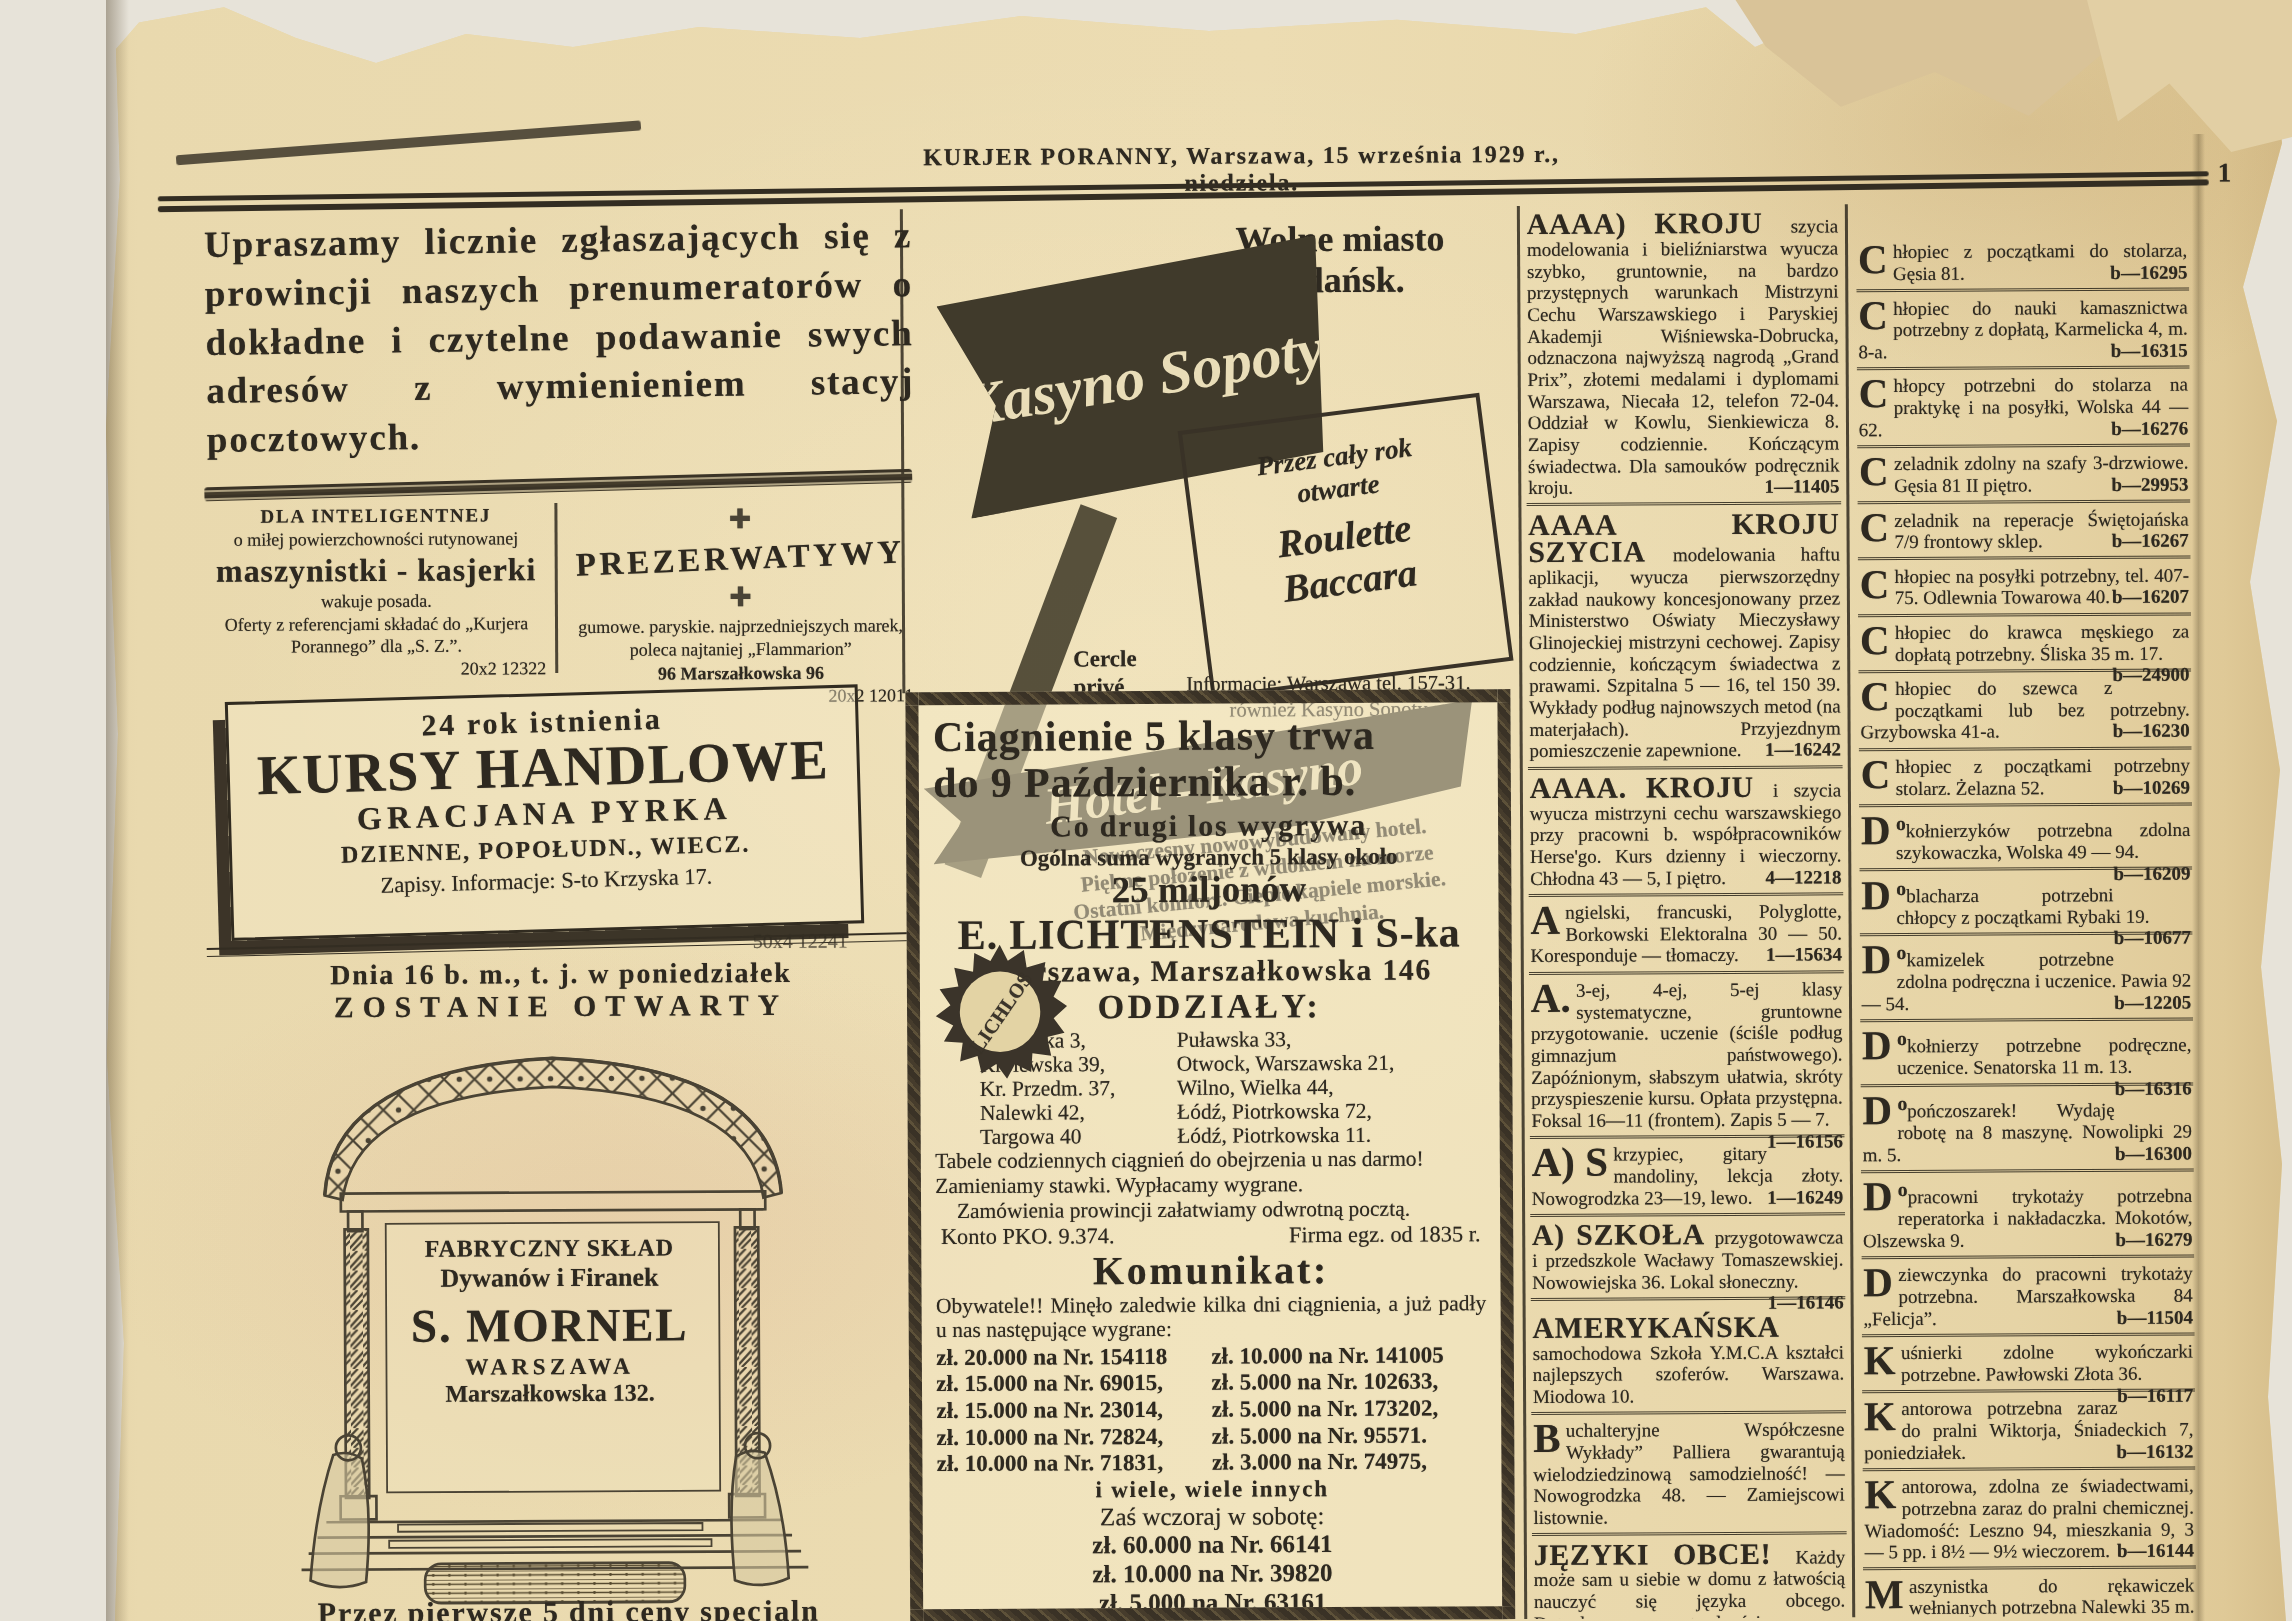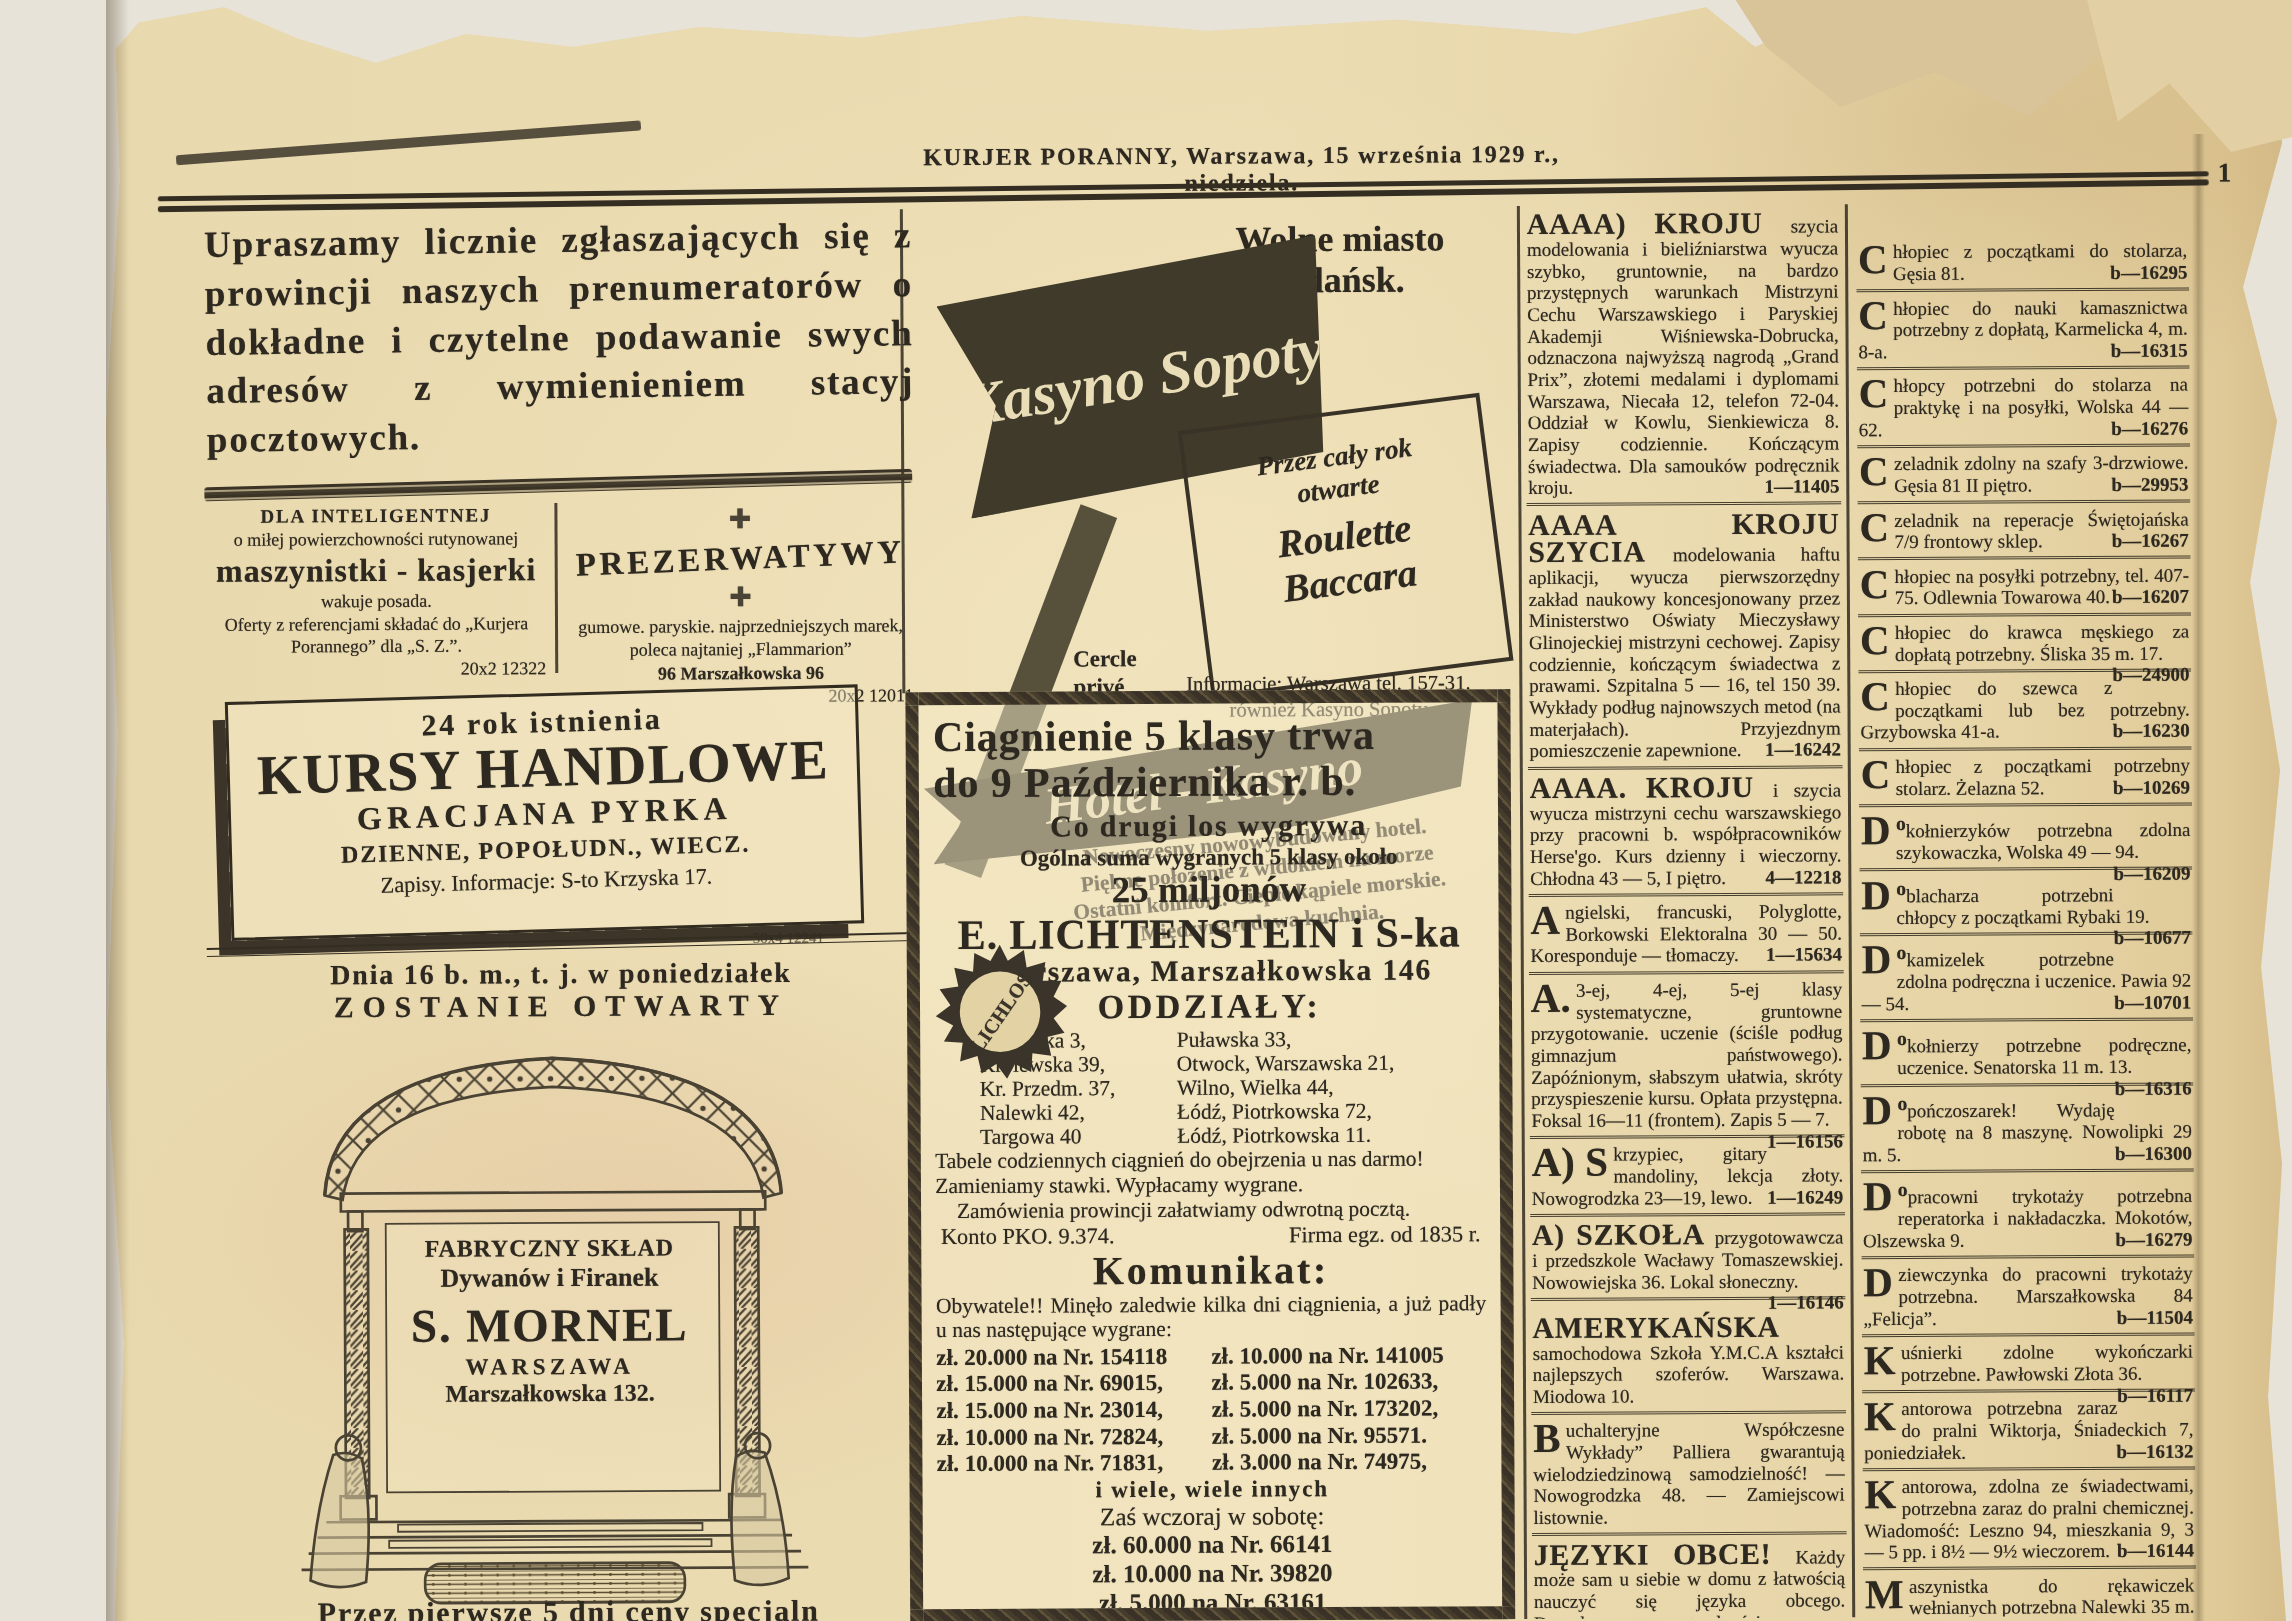--- a/index.html
+++ b/index.html
@@ -53,21 +53,21 @@
   #prezad .big{font-size:33px;font-weight:bold;letter-spacing:3.6px;transform:rotate(-2deg);display:inline-block;}
   .cross{font-size:27px;vertical-align:middle;opacity:.85;}
   #kursybox{position:absolute;left:228px;top:690px;width:627px;height:224px;border:3.6px solid #312b20;
     background:rgba(243,233,200,.45);box-shadow:-14.3px 16px 0 -1.8px rgba(44,38,28,.92);
     text-align:center;transform:rotate(-1.3deg);padding-top:9px;}
   #kursybox .l1{font-size:30px;font-weight:bold;letter-spacing:2.7px;}
   #kursybox .l2{font-size:56px;font-weight:bold;letter-spacing:1.8px;line-height:1.0;}
   #kursybox .l3{font-size:32px;font-weight:bold;letter-spacing:5.4px;}
   #kursybox .l4{font-size:24px;font-weight:bold;letter-spacing:1.8px;margin-top:3.6px;}
   #kursybox .l5{font-size:22.4px;margin-top:5.4px;}
-  #kursynote{position:absolute;left:752px;top:928px;font-size:15px;opacity:.7;}
+  #kursynote{position:absolute;left:752px;top:928px;font-size:20px;opacity:.7;}
   #openrule{position:absolute;left:206px;top:937px;width:708px;height:6.3px;transform:rotate(-1deg);
     border-top:2.7px solid #332d22;border-bottom:1.8px solid #332d22;}
   #opening{position:absolute;left:215px;top:955px;width:690px;text-align:center;}
   #opening .o1{font-size:28px;font-weight:bold;letter-spacing:1.8px;}
   #opening .o2{font-size:29.6px;font-weight:bold;letter-spacing:9px;}
   
   #mornel{position:absolute;left:260px;top:1030px;width:582px;height:573px;}
   #mornel svg{position:absolute;inset:0;}
   #mornel-text{position:absolute;left:139px;top:202px;width:296px;text-align:center;line-height:1.15;}
   #mornel-text .m1{font-size:24px;font-weight:bold;letter-spacing:0.9px;}
@@ -359,21 +359,21 @@
         <div class="centry"><span class="ccap">C</span><span>hłopiec do nauki kamasznictwa potrzebny z dopłatą, Karmelicka 4, m. 8-a.</span><span class="cref">b—16315</span></div>
         <div class="centry"><span class="ccap">C</span><span>hłopcy potrzebni do stolarza na praktykę i na posyłki, Wolska 44 — 62.</span><span class="cref">b—16276</span></div>
         <div class="centry"><span class="ccap">C</span><span>zeladnik zdolny na szafy 3-drzwiowe. Gęsia 81 II piętro.</span><span class="cref">b—29953</span></div>
         <div class="centry"><span class="ccap">C</span><span>zeladnik na reperacje Świętojańska 7/9 frontowy sklep.</span><span class="cref">b—16267</span></div>
         <div class="centry"><span class="ccap">C</span><span>hłopiec na posyłki potrzebny, tel. 407-75. Odlewnia Towarowa 40.</span><span class="cref">b—16207</span></div>
         <div class="centry"><span class="ccap">C</span><span>hłopiec do krawca męskiego za dopłatą potrzebny. Śliska 35 m. 17.</span><span class="cref">b—24900</span></div>
         <div class="centry"><span class="ccap">C</span><span>hłopiec do szewca z początkami lub bez potrzebny. Grzybowska 41-a.</span><span class="cref">b—16230</span></div>
         <div class="centry"><span class="ccap">C</span><span>hłopiec z początkami potrzebny stolarz. Żelazna 52.</span><span class="cref">b—10269</span></div>
         <div class="centry"><span class="ccap">D</span><span class="csup">o</span><span>kołnierzyków potrzebna zdolna szykowaczka, Wolska 49 — 94.</span><span class="cref">b—16209</span></div>
         <div class="centry"><span class="ccap">D</span><span class="csup">o</span><span>blacharza potrzebni chłopcy z początkami Rybaki 19.</span><span class="cref">b—10677</span></div>
-        <div class="centry"><span class="ccap">D</span><span class="csup">o</span><span>kamizelek potrzebne zdolna podręczna i uczenice. Pawia 92 — 54.</span><span class="cref">b—10701</span></div>
+        <div class="centry"><span class="ccap">D</span><span class="csup">o</span><span>kamizelek potrzebne zdolna podręczna i uczenice. Pawia 92 — 54.</span><span class="cref">b—12205</span></div>
         <div class="centry"><span class="ccap">D</span><span class="csup">o</span><span>kołnierzy potrzebne podręczne, uczenice. Senatorska 11 m. 13.</span><span class="cref">b—16316</span></div>
         <div class="centry"><span class="ccap">D</span><span class="csup">o</span><span>pończoszarek! Wydaję robotę na 8 maszynę. Nowolipki 29 m. 5.</span><span class="cref">b—16300</span></div>
         <div class="centry"><span class="ccap">D</span><span class="csup">o</span><span>pracowni trykotaży potrzebna reperatorka i nakładaczka. Mokotów, Olszewska 9.</span><span class="cref">b—16279</span></div>
         <div class="centry"><span class="ccap">D</span><span>ziewczynka do pracowni trykotaży potrzebna. Marszałkowska 84 „Felicja”.</span><span class="cref">b—11504</span></div>
         <div class="centry"><span class="ccap">K</span><span>uśnierki zdolne wykończarki potrzebne. Pawłowski Złota 36.</span><span class="cref">b—16117</span></div>
         <div class="centry"><span class="ccap">K</span><span>antorowa potrzebna zaraz do pralni Wiktorja, Śniadeckich 7, poniedziałek.</span><span class="cref">b—16132</span></div>
         <div class="centry"><span class="ccap">K</span><span>antorowa, zdolna ze świadectwami, potrzebna zaraz do pralni chemicznej. Wiadomość: Leszno 94, mieszkania 9, 3 — 5 pp. i 8½ — 9½ wieczorem.</span><span class="cref">b—16144</span></div>
         <div class="centry"><span class="ccap">M</span><span>aszynistka do rękawiczek wełnianych potrzebna Nalewki 35 m. 128</span></div>
       </div>
   </div>

